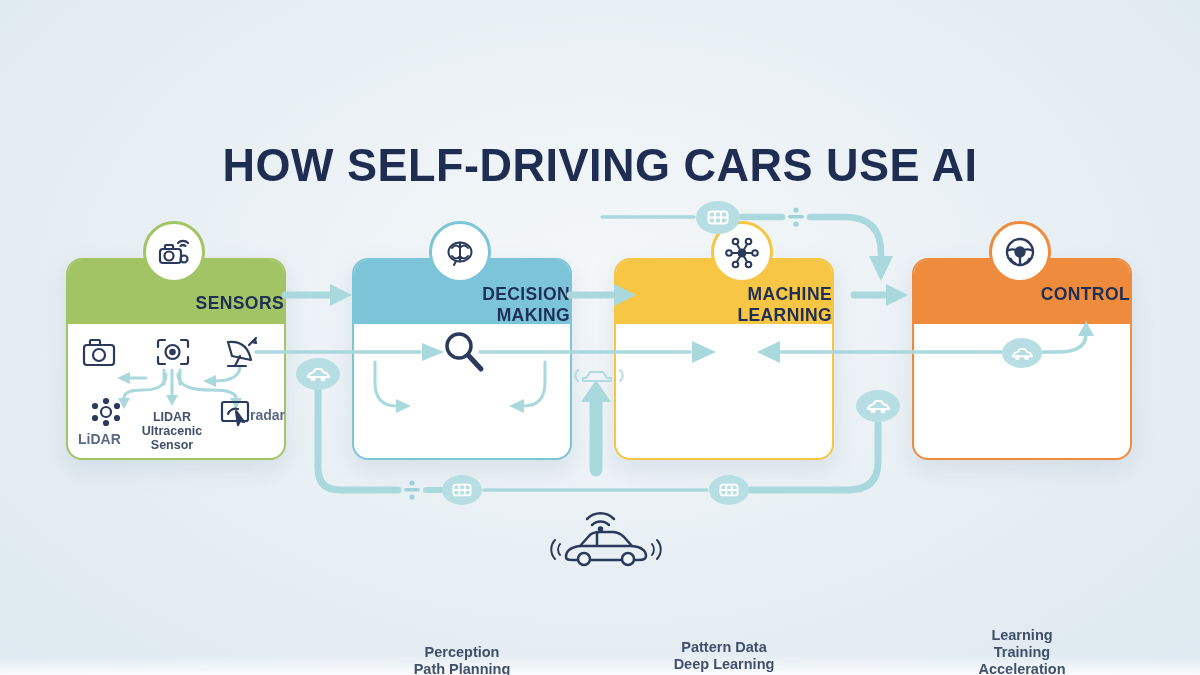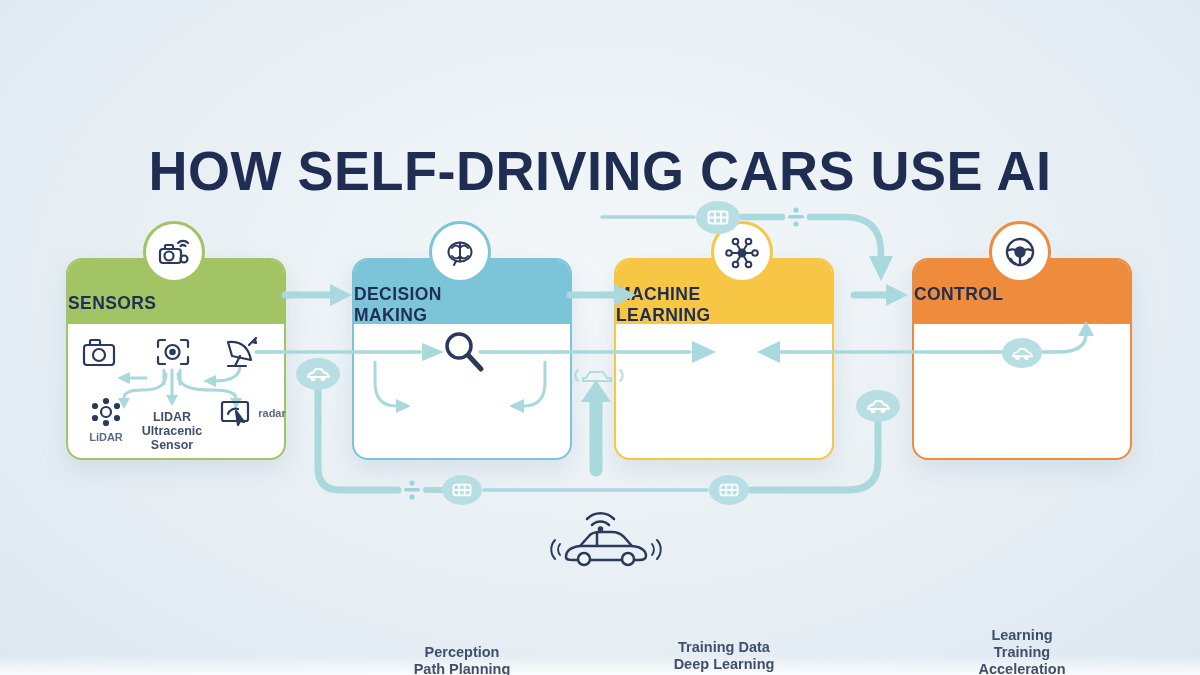--- a/index.html
+++ b/index.html
@@ -9,44 +9,44 @@
   html,body{margin:0;padding:0;}
   .canvas{
     position:relative;width:1200px;height:675px;overflow:hidden;
     background:radial-gradient(ellipse at 50% 42%, #f4f7f9 0%, #eaf1f5 45%, #dde8f0 100%);
     font-family:"Liberation Sans", sans-serif;
   }
   .bottom-band{position:absolute;left:0;bottom:0;width:100%;height:20px;
     background:linear-gradient(to bottom, rgba(255,255,255,0), rgba(255,255,255,.85));}
   .title{
     position:absolute;left:0;top:140px;width:1200px;text-align:center;
-    font-size:54px;font-weight:800;letter-spacing:.5px;color:#1f2d52;transform:scaleY(1.02);
+    font-size:45px;font-weight:800;letter-spacing:.5px;color:#1f2d52;transform:scaleY(1.02);
   }
   .overlay{position:absolute;left:0;top:0;z-index:3;pointer-events:none;}
   .box{position:absolute;top:258px;width:216px;height:198px;border-radius:16px;
     background:#fff;z-index:2;box-shadow:0 10px 22px rgba(140,165,190,.22);}
   .box .hdr{position:absolute;left:0;top:0;width:100%;height:64px;border-radius:14px 14px 0 0;
-    text-align:left;color:#203055;font-weight:800;font-size:17.5px;letter-spacing:.4px;line-height:21px;}
+    text-align:right;color:#203055;font-weight:800;font-size:17.5px;letter-spacing:.4px;line-height:21px;}
   .box .hdr .hl{display:block;}
   .s0{left:66px;border:2px solid var(--green);}   .s0 .hdr{background:var(--green);padding-top:33px;height:31px;}
   .s1{left:352px;border:2px solid var(--blue);}   .s1 .hdr{background:var(--blue);padding-top:24px;height:40px;}
   .s2{left:614px;border:2px solid var(--yellow);} .s2 .hdr{background:var(--yellow);padding-top:24px;height:40px;}
   .s3{left:912px;border:2px solid var(--orange);} .s3 .hdr{background:var(--orange);padding-top:24px;height:40px;}
   .chip{position:absolute;top:221px;width:56px;height:56px;border-radius:50%;background:#fff;z-index:4;
     display:flex;align-items:center;justify-content:center;}
   .chip.c0{left:143px;border:3px solid var(--green);}
   .chip.c1{left:429px;border:3px solid var(--blue);}
   .chip.c2{left:711px;border:3px solid var(--yellow);}
   .chip.c3{left:989px;border:3px solid var(--orange);}
   .lines{position:absolute;width:100%;text-align:center;color:var(--text);
     font-size:14.5px;font-weight:700;line-height:17px;z-index:4;}
   .s1 .lines{top:384px;} .s2 .lines{top:379px;} .s3 .lines{top:367px;}
   .sensor-center{position:absolute;left:112px;top:410px;width:120px;z-index:4;text-align:center;
     color:var(--text);font-size:12.5px;font-weight:700;line-height:14px;}
-  .mini-label{position:absolute;z-index:4;color:#5a6a84;font-size:11px;font-weight:600;text-align:center;}
+  .mini-label{position:absolute;z-index:4;color:#5a6a84;font-size:14px;font-weight:600;}
   .lbl-lidar{left:78px;top:431px;width:56px;}
   .lbl-radar{left:250px;top:407px;width:44px;}
   .badge{position:absolute;z-index:5;background:var(--badge);border-radius:50%;
     display:flex;align-items:center;justify-content:center;}
   .b-grid-top{left:696px;top:201px;width:44px;height:33px;}
   .b-grid-b1{left:442px;top:475px;width:40px;height:30px;}
   .b-grid-b2{left:709px;top:475px;width:40px;height:30px;}
   .b-car-left{left:296px;top:358px;width:44px;height:32px;}
   .b-car-gap{left:856px;top:390px;width:44px;height:32px;}
   .b-car-cs{left:1002px;top:338px;width:40px;height:30px;}
@@ -75,21 +75,21 @@
       <div>Path Planning</div>
 
     </div>
   </div>
   <div class="box s2">
     <div class="hdr">
       <span class="hl">MACHINE</span>
       <span class="hl">LEARNING</span>
     </div>
     <div class="lines">
-      <div>Training Data</div>
+      <div>Pattern Data</div>
       <div>Deep Learning</div>
       <div>Pattern Recongrtion</div>
     </div>
   </div>
   <div class="box s3">
     <div class="hdr">
       <span class="hl">CONTROL</span>
     </div>
     <div class="lines">
       <div>Learning</div>

